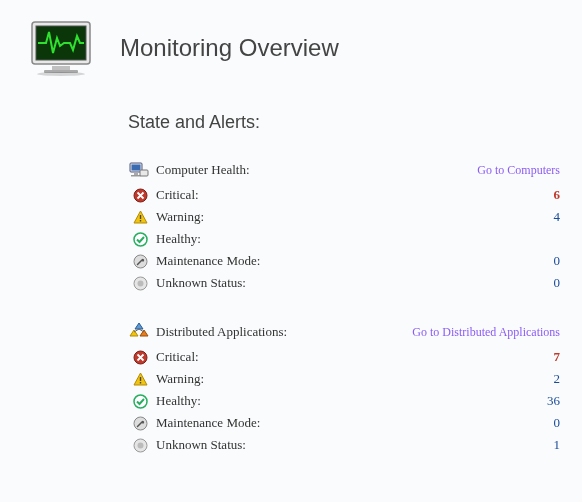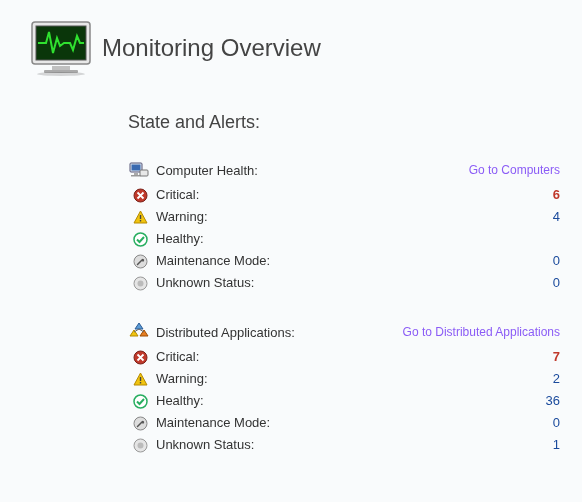--- a/index.html
+++ b/index.html
@@ -9,21 +9,21 @@
       background: #f9fbfc;
       font-family: "Segoe UI", Tahoma, Arial, sans-serif;
       font-size: 13px;
       color: #333;
       overflow: hidden;
     }
     .header {
       display: flex;
       align-items: center;
       padding: 20px 0 0 30px;
-      gap: 10px;
+      gap: 28px;
     }
     .header .monitor-icon {
       width: 62px;
       height: 56px;
     }
     .header h1 {
       font-size: 24px;
       font-weight: 400;
       color: #444;
     }
@@ -33,20 +33,21 @@
     }
     .section-title {
       font-size: 18px;
       font-weight: 400;
       color: #444;
       margin-top: 36px;
       margin-bottom: 26px;
     }
     .group {
       margin-bottom: 24px;
+      font-family: Liberation Serif, serif;
     }
     .group-header {
       display: flex;
       align-items: center;
       margin-bottom: 6px;
     }
     .group-header .group-icon {
       width: 22px;
       height: 22px;
       display: flex;

